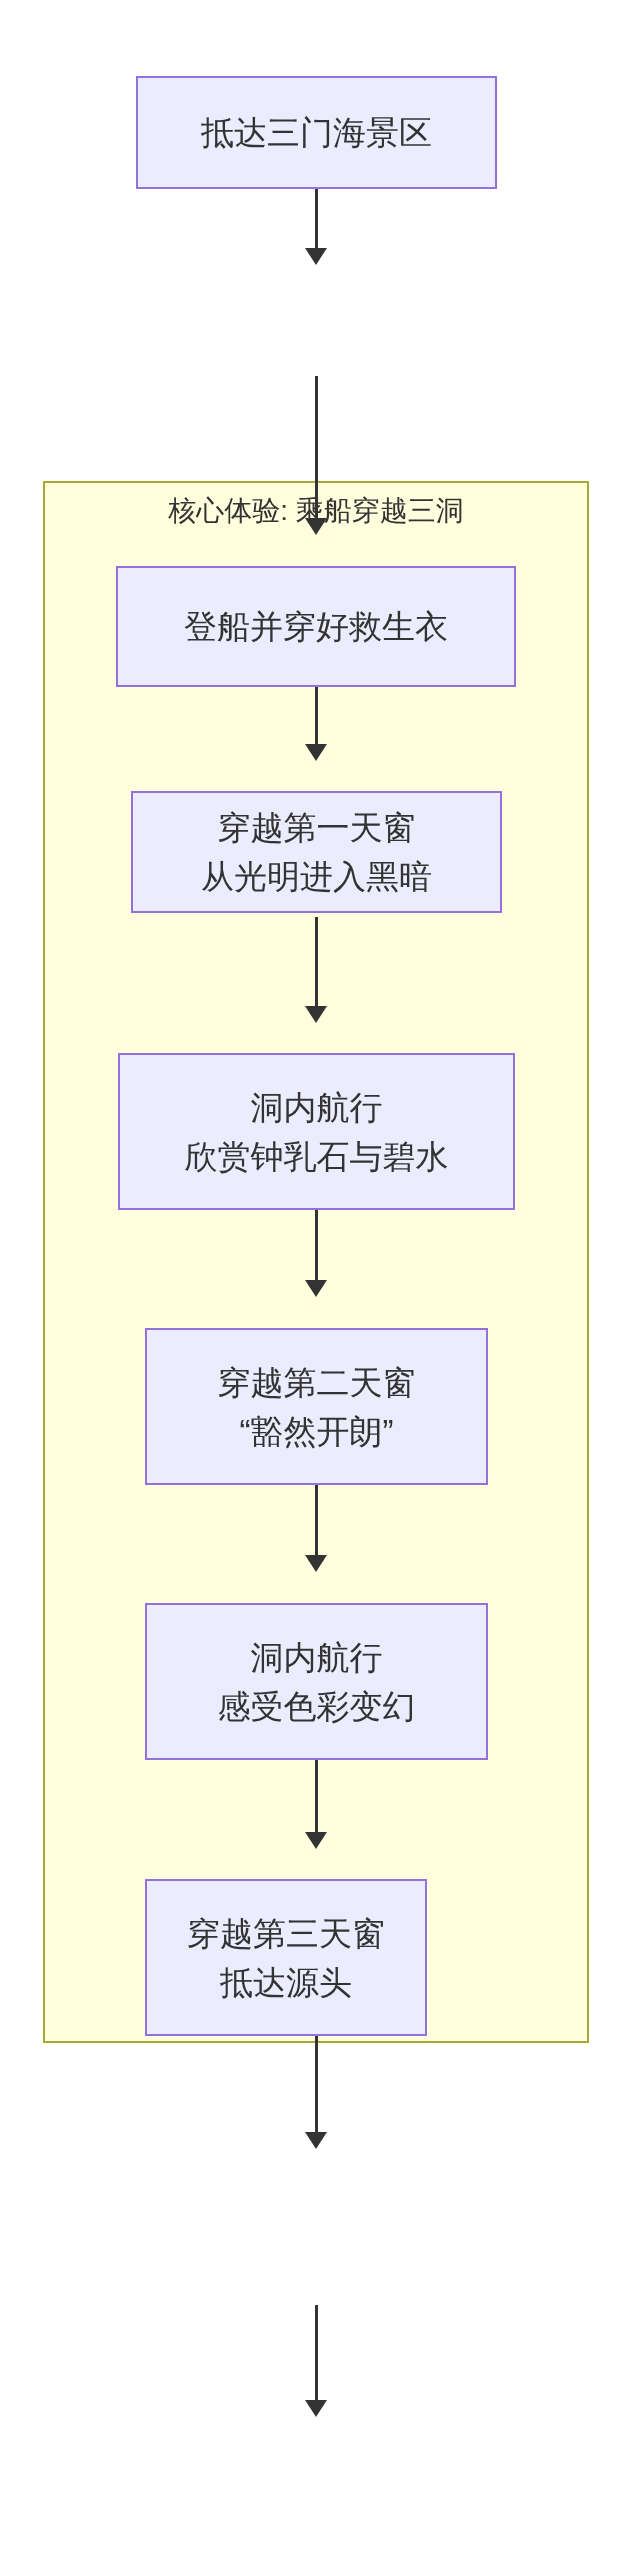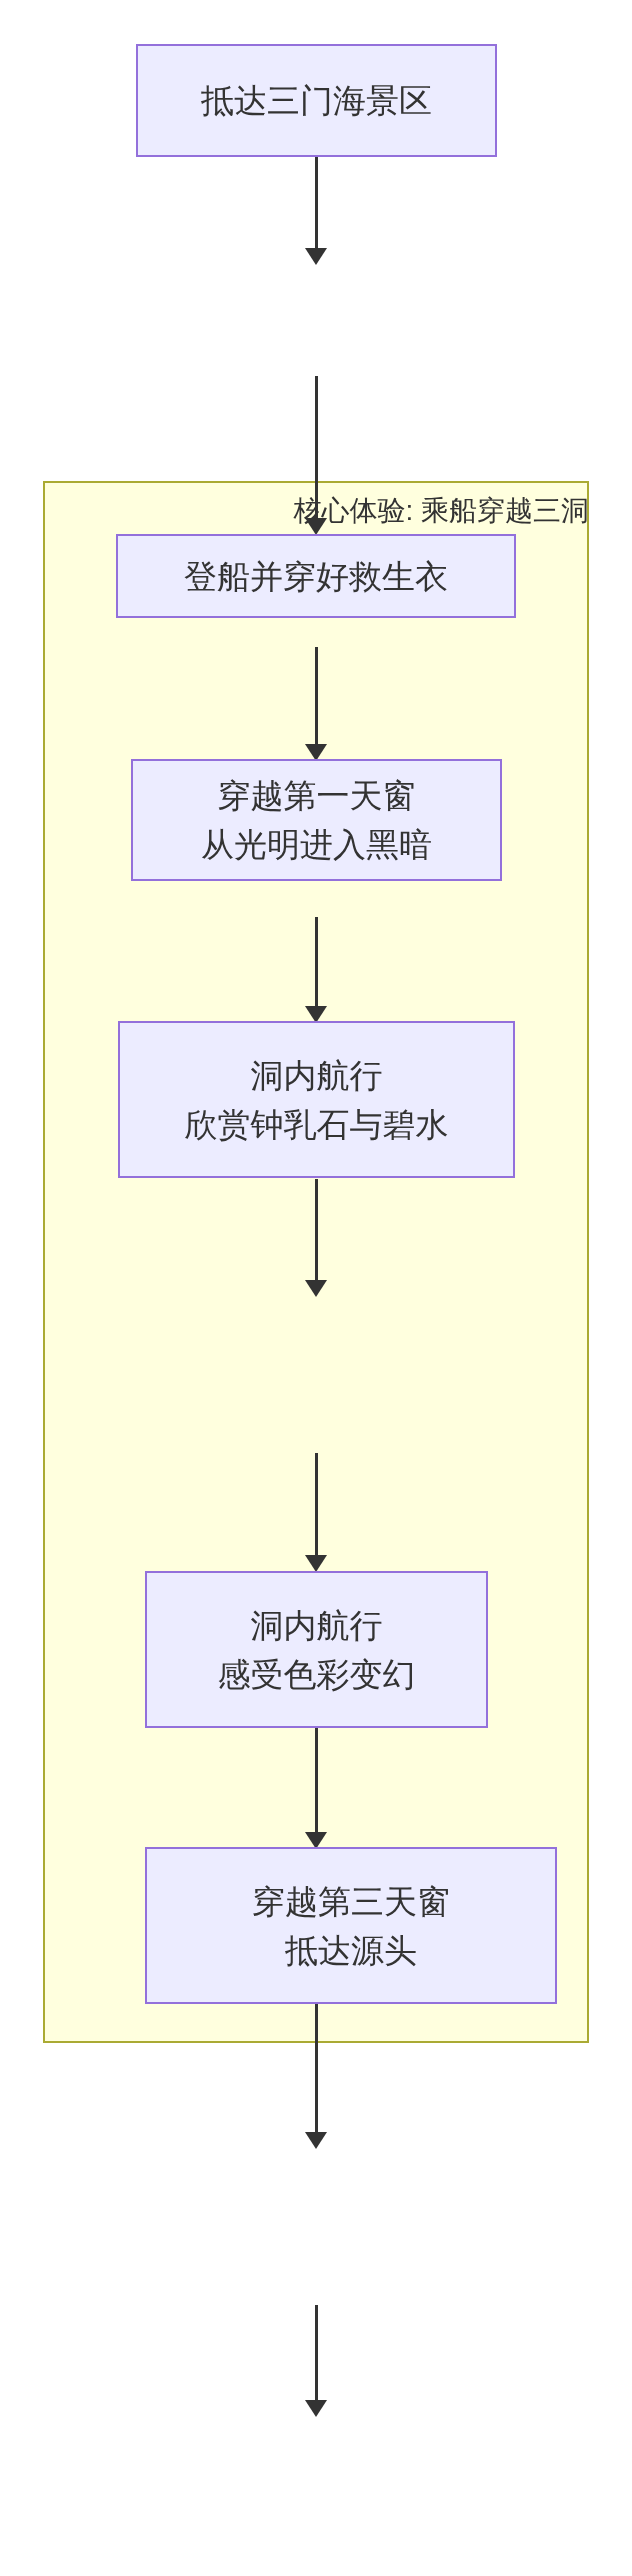--- a/index.html
+++ b/index.html
@@ -15,34 +15,35 @@
   .subgraph{
     position:absolute;
     background:var(--subgraph-fill,#FFFFDE);
     border:2.1px solid var(--subgraph-border,#AAAA33);
     box-sizing:border-box;
     z-index:1;
   }
   .subgraph-title{
     position:absolute;
     left:43px;top:490px;width:546px;
-    text-align:right;
+    text-align:center;
     font-size:28px;
     line-height:41px;
     color:var(--text-color,#333333);
     z-index:2;
   }
 
   .node{
     position:absolute;
     background:var(--node-fill,#ECECFF);
     border:2.1px solid var(--node-border,#9370DB);
     box-sizing:border-box;
     display:flex;align-items:center;justify-content:center;
     z-index:4;
+    margin-top:32px;
   }
   .node-label{
     font-size:33px;
     line-height:49px;
     text-align:center;
     white-space:pre-line;
     color:var(--text-color,#333333);
   }
 
   .edge-line{
@@ -93,41 +94,45 @@
   <div class="edge-arrowhead" style="top:2132px"></div>
 
   <div class="edge-line" style="top:2305px;height:97px"></div>
   <div class="edge-arrowhead" style="top:2400px"></div>
 
   <div class="node" style="left:136px;top:44px;width:361px;height:113px">
     <span class="node-label">抵达三门海景区</span>
   </div>
 
 
-  <div class="node" style="left:116px;top:534px;width:400px;height:84px">
+  <div class="node" style="left:116px;top:534px;width:400px;height:121px">
     <span class="node-label">登船并穿好救生衣</span>
   </div>
 
   <div class="node" style="left:131px;top:759px;width:371px;height:122px">
     <span class="node-label">穿越第一天窗
 从光明进入黑暗</span>
   </div>
 
   <div class="node" style="left:118px;top:1021px;width:397px;height:157px">
     <span class="node-label">洞内航行
 欣赏钟乳石与碧水</span>
   </div>
 
+  <div class="node" style="left:145px;top:1296px;width:343px;height:157px">
+    <span class="node-label">穿越第二天窗
+“豁然开朗”</span>
+  </div>
 
   <div class="node" style="left:145px;top:1571px;width:343px;height:157px">
     <span class="node-label">洞内航行
 感受色彩变幻</span>
   </div>
 
-  <div class="node" style="left:145px;top:1847px;width:412px;height:157px">
+  <div class="node" style="left:145px;top:1847px;width:282px;height:157px">
     <span class="node-label">穿越第三天窗
 抵达源头</span>
   </div>
 
 
 
 </div>
 
 
 </body></html>

